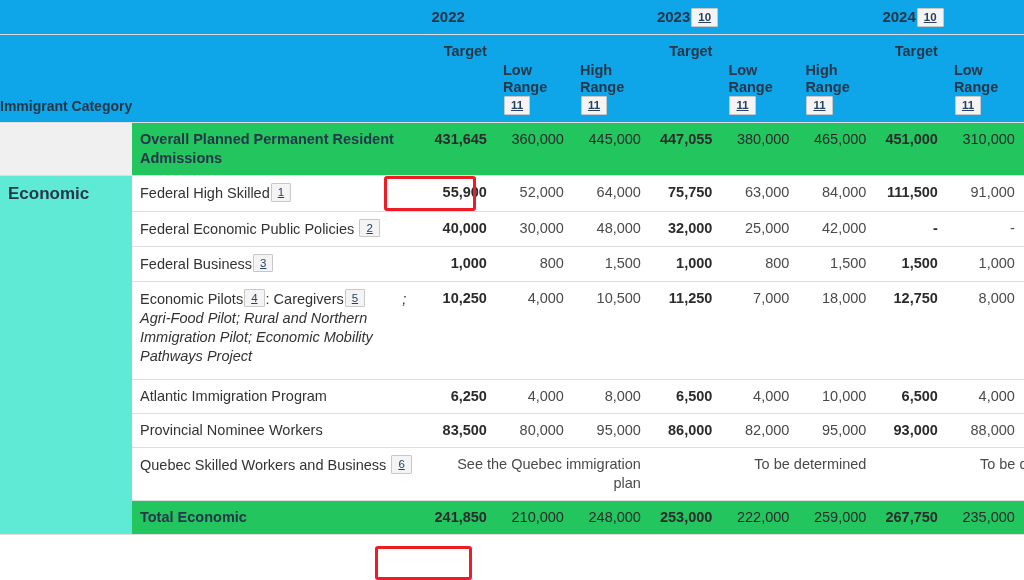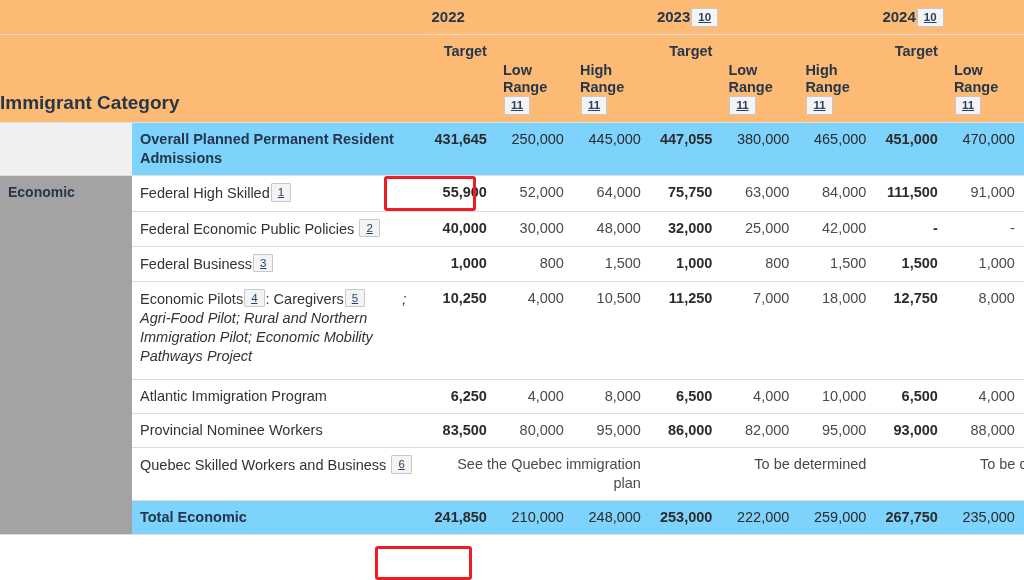--- a/index.html
+++ b/index.html
@@ -44,21 +44,21 @@
     padding: 7px 8px;
     vertical-align: top;
     border: 0;
     border-bottom: 1px solid #dedede;
     line-height: 1.32;
     box-sizing: border-box;
   }
 
   
   thead th {
-    background: #fdba74;
+    background: #0ea5e9;
     color: #26374a;
     font-weight: bold;
     border-bottom: 1px solid #cfcfcf;
   }
 
   .yr-row th {
     height: 34px;
     padding-top: 9px;
     padding-bottom: 4px;
     border-bottom: 1px solid #d9d9d9;
@@ -70,40 +70,40 @@
 
   .sub-row th {
     height: 78px;
     vertical-align: bottom;
     padding-bottom: 8px;
     font-size: 14.5px;
     line-height: 1.2;
   }
   .sub-row th.hcat {
     vertical-align: bottom;
-    font-size: 19px;
+    font-size: 14px;
     text-align: left;
     white-space: nowrap;
     padding-left: 0;
   }
   .sub-row th.hnum { text-align: right; }
   .sub-row th.hnum .stack {
     display: flex;
     flex-direction: column;
     align-items: flex-start;
     line-height: 1.18;
     margin-top: 20px;
   }
 
   
   td.cat-cell {
-    background: #a3a3a3;
+    background: #5eead4;
     color: #26374a;
     font-weight: bold;
-    font-size: 14px;
+    font-size: 17px;
     border-bottom: 0;
     border-right: 1px solid #dedede;
     padding-left: 0;
     padding-top: 8px;
     white-space: nowrap;
   }
   td.cat-blank {
     background: #f0f0f0;
     border-bottom: 0;
     border-right: 1px solid #dedede;
@@ -126,21 +126,21 @@
   }
   td.note-span {
     text-align: right;
     color: #4a4a4a;
     white-space: normal;
     line-height: 1.35;
     padding-right: 8px;
   }
 
   
-  tr.shaded td:not(.cat-cell):not(.cat-blank) { background: #7dd3fc; margin-top: 39px; }
+  tr.shaded td:not(.cat-cell):not(.cat-blank) { background: #22c55e; margin-top: 39px; }
   tr.shaded td.sub-cell { font-weight: bold; color: #26374a; }
   tr.shaded td.num { color: #2b2b2b; }
   tr.total td.sub-cell { font-weight: bold; color: #26374a; }
 
   tr.tall td { height: 98px; }
   tr.quebec td { height: 44px; }
 
   .ital { font-style: italic; margin-left: 36px; }
 
   
@@ -260,27 +260,27 @@
         </th>
       </tr>
     </thead>
 
     <tbody>
 
       <tr class="shaded">
         <td class="cat-blank"></td>
         <td class="sub-cell">Overall Planned Permanent Resident Admissions</td>
         <td class="num target">431,645</td>
-        <td class="num">250,000</td>
+        <td class="num">360,000</td>
         <td class="num">445,000</td>
         <td class="num target">447,055</td>
         <td class="num">380,000</td>
         <td class="num">465,000</td>
         <td class="num target">451,000</td>
-        <td class="num">470,000</td>
+        <td class="num">310,000</td>
         <td class="num">475,000</td>
       </tr>
 
       <tr>
         <td class="cat-cell" rowspan="8">Economic</td>
         <td class="sub-cell"><span>Federal High Skilled</span><span class="fn">1</span></td>
         <td class="num target">55,900</td>
         <td class="num">52,000</td>
         <td class="num">64,000</td>
         <td class="num target">75,750</td>

